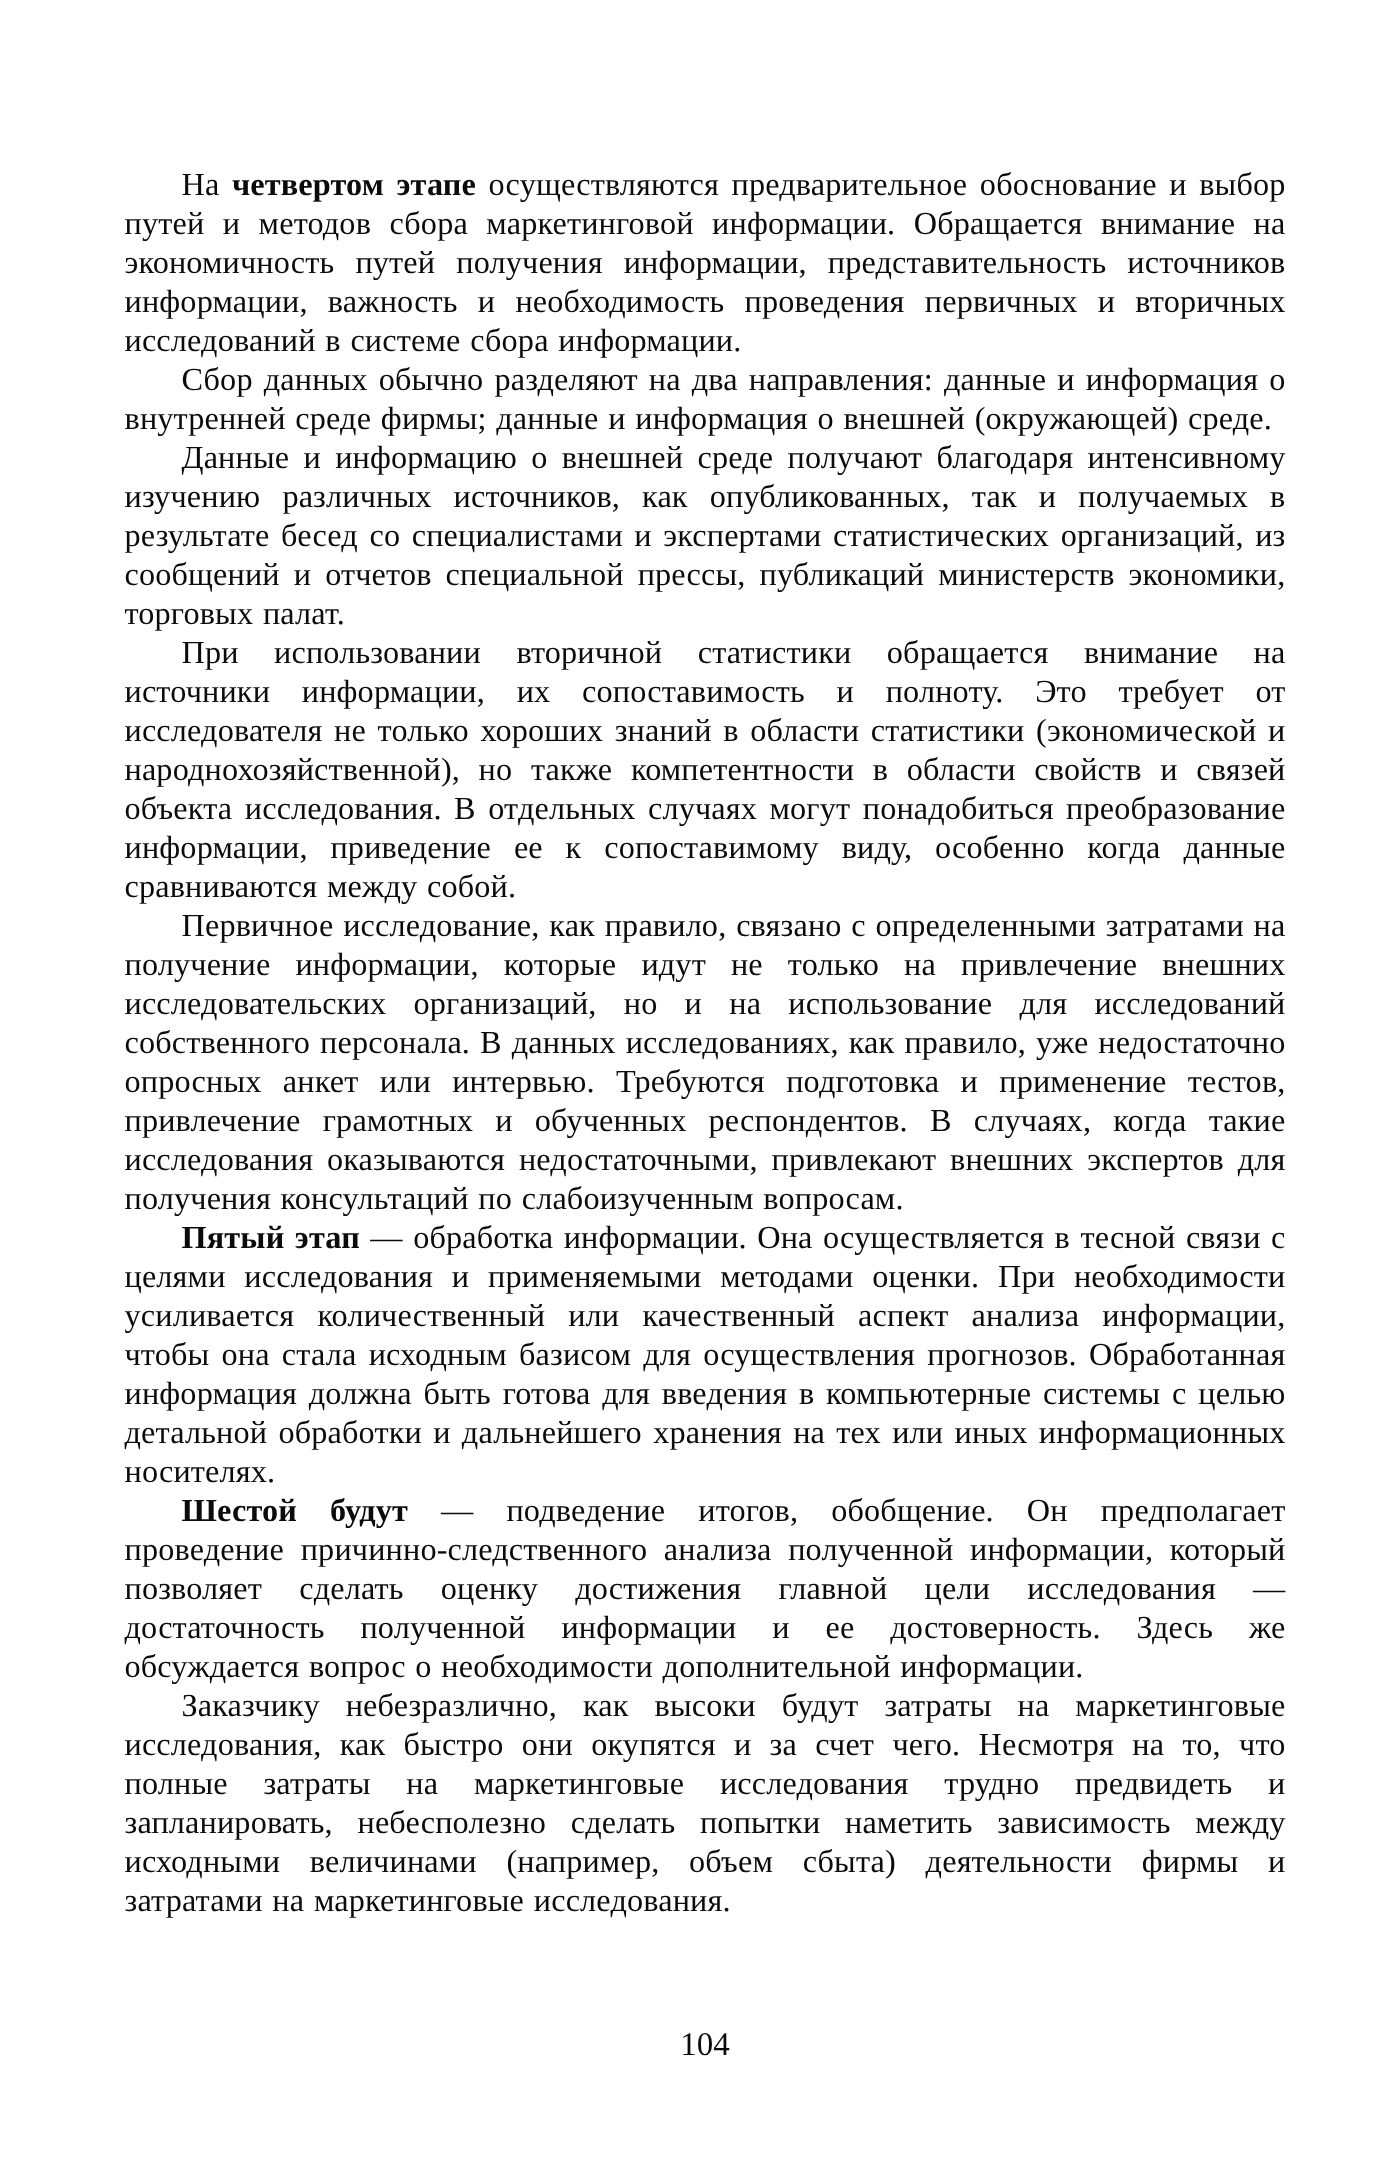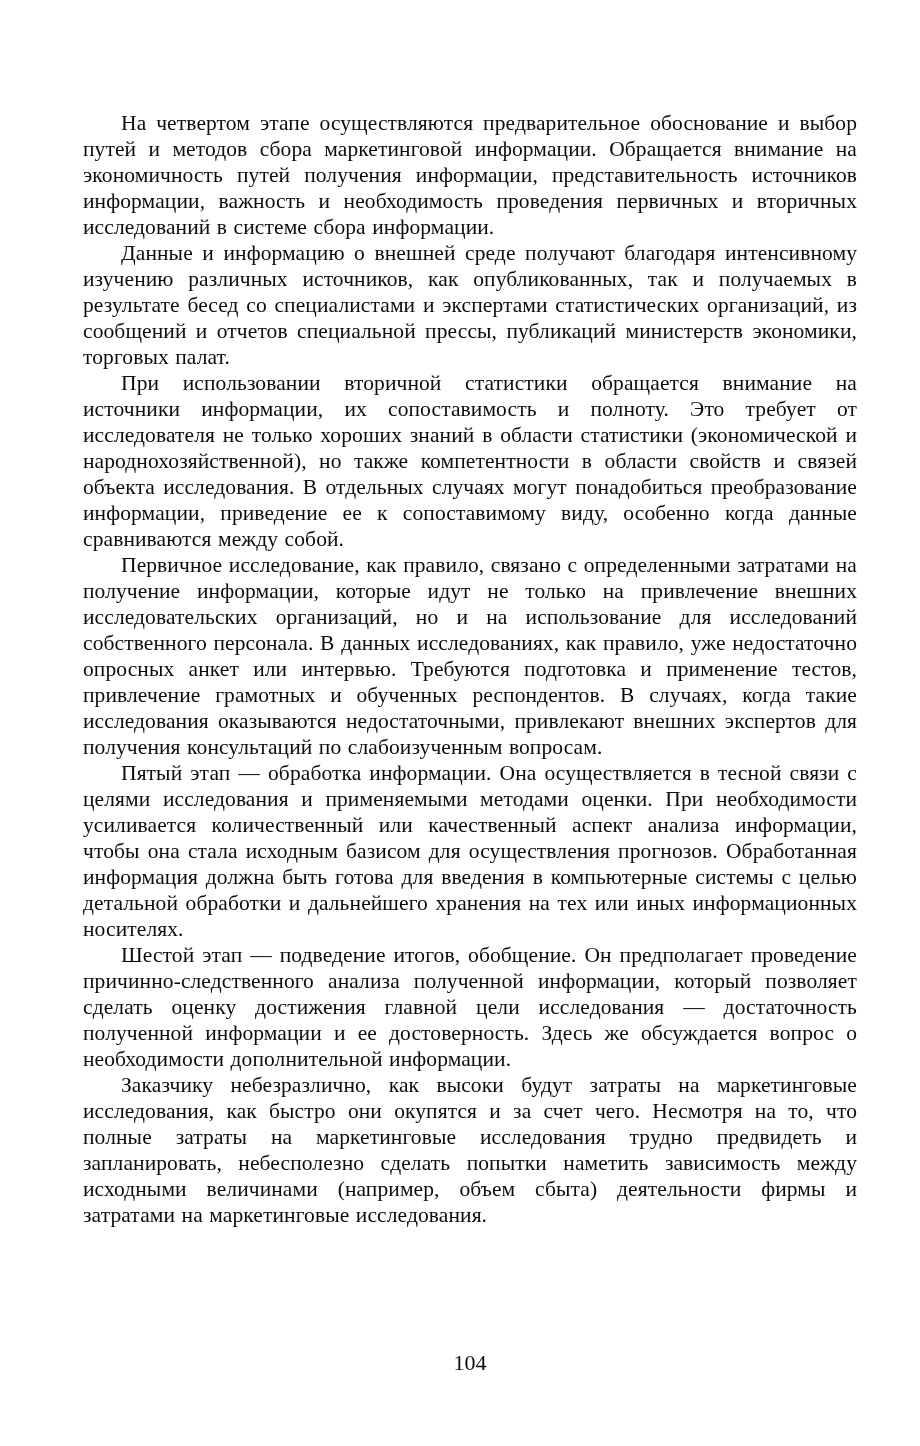--- a/index.html
+++ b/index.html
@@ -31,41 +31,42 @@
     letter-spacing: 0.1px;
     -webkit-font-smoothing: antialiased;
   }
   .text-block p {
     margin: 0;
     padding: 0;
     text-indent: 38px;
     word-spacing: 1px;
   }
   .text-block b {
-    font-weight: normal;
+    font-weight: bold;
     margin-top: 40px;
   }
   .page-number {
     position: absolute;
     top: 1350px;
     left: 0;
     width: 940px; 
     text-align: center;
     font-size: 22px;
     line-height: 26px;
     color: #0b0b0b;
   }
 </style>
 </head>
 <body>
 
 <main class="page">
   <div class="text-block">
       <p><span>На </span><b>четвертом этапе</b><span> осуществляются предварительное обоснование и выбор путей и методов сбора маркетинговой информации. Обращается внимание на экономичность путей получения информации, представительность источников информации, важность и необходимость проведения первичных и вторичных исследований в системе сбора информации.</span></p>
+      <p><span>Сбор данных обычно разделяют на два направления: данные и информация о внутренней среде фирмы; данные и информация о внешней (окружающей) среде.</span></p>
       <p><span>Данные и информацию о внешней среде получают благодаря интенсивному изучению различных источников, как опубликованных, так и получаемых в результате бесед со специалистами и экспертами статистических организаций, из сообщений и отчетов специальной прессы, публикаций министерств экономики, торговых палат.</span></p>
       <p><span>При использовании вторичной статистики обращается внимание на источники информации, их сопоставимость и полноту. Это требует от исследователя не только хороших знаний в области статистики (экономической и народнохозяйственной), но также компетентности в области свойств и связей объекта исследования. В отдельных случаях могут понадобиться преобразование информации, приведение ее к сопоставимому виду, особенно когда данные сравниваются между собой.</span></p>
       <p><span>Первичное исследование, как правило, связано с определенными затратами на получение информации, которые идут не только на привлечение внешних исследовательских организаций, но и на использование для исследований собственного персонала. В данных исследованиях, как правило, уже недостаточно опросных анкет или интервью. Требуются подготовка и применение тестов, привлечение грамотных и обученных респондентов. В случаях, когда такие исследования оказываются недостаточными, привлекают внешних экспертов для получения консультаций по слабоизученным вопросам.</span></p>
       <p><b>Пятый этап</b><span> — обработка информации. Она осуществляется в тесной связи с целями исследования и применяемыми методами оценки. При необходимости усиливается количественный или качественный аспект анализа информации, чтобы она стала исходным базисом для осуществления прогнозов. Обработанная информация должна быть готова для введения в компьютерные системы с целью детальной обработки и дальнейшего хранения на тех или иных информационных носителях.</span></p>
-      <p><b>Шестой этап</b><span> — подведение итогов, обобщение. Он предполагает проведение причинно-следственного анализа полученной информации, который позволяет сделать оценку достижения главной цели исследования — достаточность полученной информации и ее достоверность. Здесь же обсуждается вопрос о необходимости дополнительной информации.</span></p>
+      <p><b>Шестой будут</b><span> — подведение итогов, обобщение. Он предполагает проведение причинно-следственного анализа полученной информации, который позволяет сделать оценку достижения главной цели исследования — достаточность полученной информации и ее достоверность. Здесь же обсуждается вопрос о необходимости дополнительной информации.</span></p>
       <p><span>Заказчику небезразлично, как высоки будут затраты на маркетинговые исследования, как быстро они окупятся и за счет чего. Несмотря на то, что полные затраты на маркетинговые исследования трудно предвидеть и запланировать, небесполезно сделать попытки наметить зависимость между исходными величинами (например, объем сбыта) деятельности фирмы и затратами на маркетинговые исследования.</span></p>
     </div>
   <div class="page-number">104</div>
 </main>
 
 </body></html>

